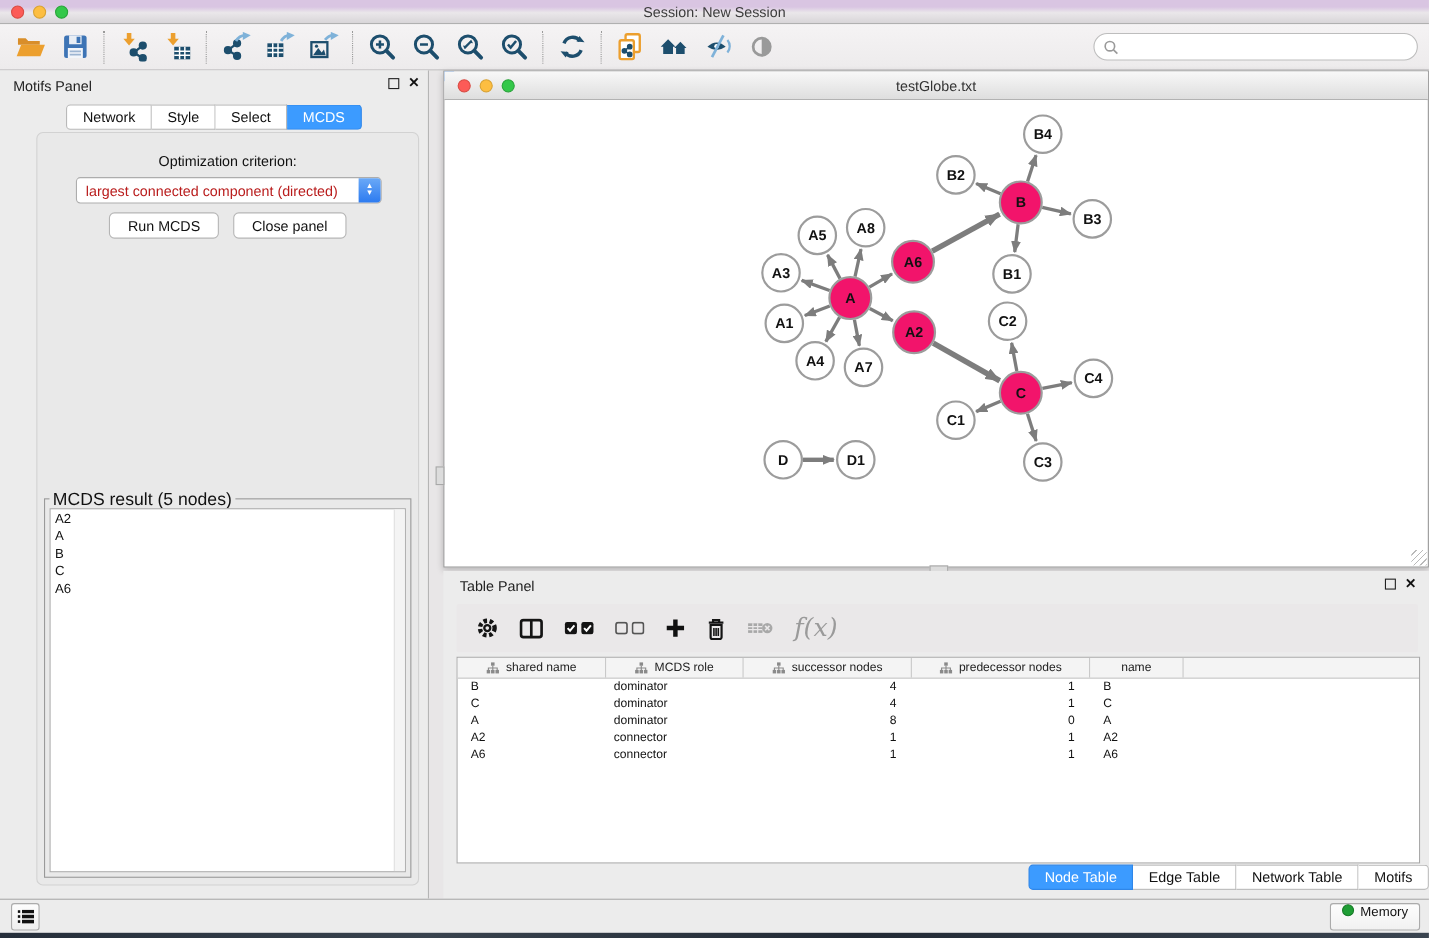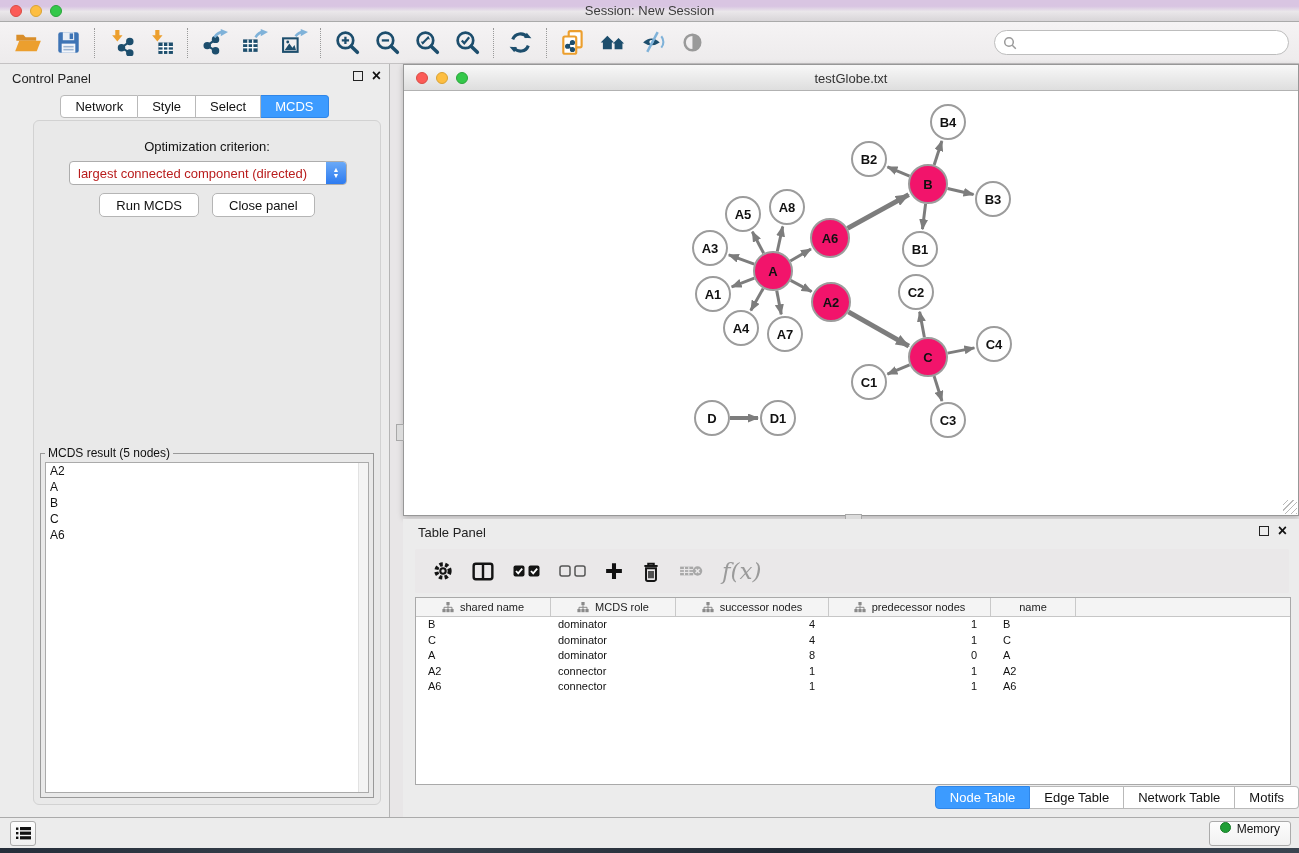--- a/index.html
+++ b/index.html
@@ -56,21 +56,21 @@
   .dd-stepper { width:20px; height:22px; border-radius:0 3px 3px 0;
     background:linear-gradient(#6aa9f7,#2d7bf0); display:flex; flex-direction:column;
     align-items:center; justify-content:center; color:#fff; font-size:7px; line-height:6px; }
   .cp-buttons { position:absolute; left:0; right:0; top:72px; display:flex;
     justify-content:center; gap:13px; }
   .btn { background:#fff; border:1px solid #b5b5b5; border-radius:5px;
     font-size:13px; color:#111; padding:4px 16px; height:24px; line-height:15px; }
   .result-fieldset { position:absolute; left:6px; right:6px; top:332px; bottom:6px;
     border:1px solid #999; }
   .result-legend { position:absolute; left:4px; top:-8px; background:#e9e9e9;
-    font-size:12px; color:#111; padding:0 3px; }
+    font-size:16px; color:#111; padding:0 3px; }
   .result-list { position:absolute; left:4px; right:4px; top:8px; bottom:4px;
     background:#fff; border:1px solid #aaa; overflow:hidden; }
   .result-scroll { position:absolute; right:0; top:0; bottom:0; width:10px;
     background:#f4f4f4; border-left:1px solid #e2e2e2; }
   .result-item { font-size:12px; color:#111; line-height:16px; padding-left:4px; }
 
   
   .net-window { position:absolute; left:403px; top:64px; width:896px; height:452px;
     background:#fff; border:1px solid #979797; box-shadow:0 2px 6px rgba(0,0,0,.22); }
   .net-titlebar { position:absolute; left:0; right:0; top:0; height:26px;
@@ -292,21 +292,21 @@
     <svg width="14" height="14" viewBox="0 0 14 14">
       <circle cx="6" cy="6" r="4.3" fill="none" stroke="#9a9a9a" stroke-width="1.5"></circle>
       <line x1="9.3" y1="9.3" x2="12.8" y2="12.8" stroke="#9a9a9a" stroke-width="1.5"></line>
     </svg>
     <input type="text" placeholder="" style="">
   </div>
 </div>
 
 <div class="control-panel">
   <div class="cp-header">
-    <div class="cp-title">Control Panel</div>
+    <div class="cp-title">Motifs Panel</div>
     <div class="panel-controls">
       <div class="float-box"></div>
       <div class="close-x">×</div>
     </div>
   </div>
   <div class="cp-tabs" id="cp-tabs">
       <div class="seg-tab">Network</div>
       <div class="seg-tab">Style</div>
       <div class="seg-tab">Select</div>
       <div class="seg-tab active">MCDS</div>

